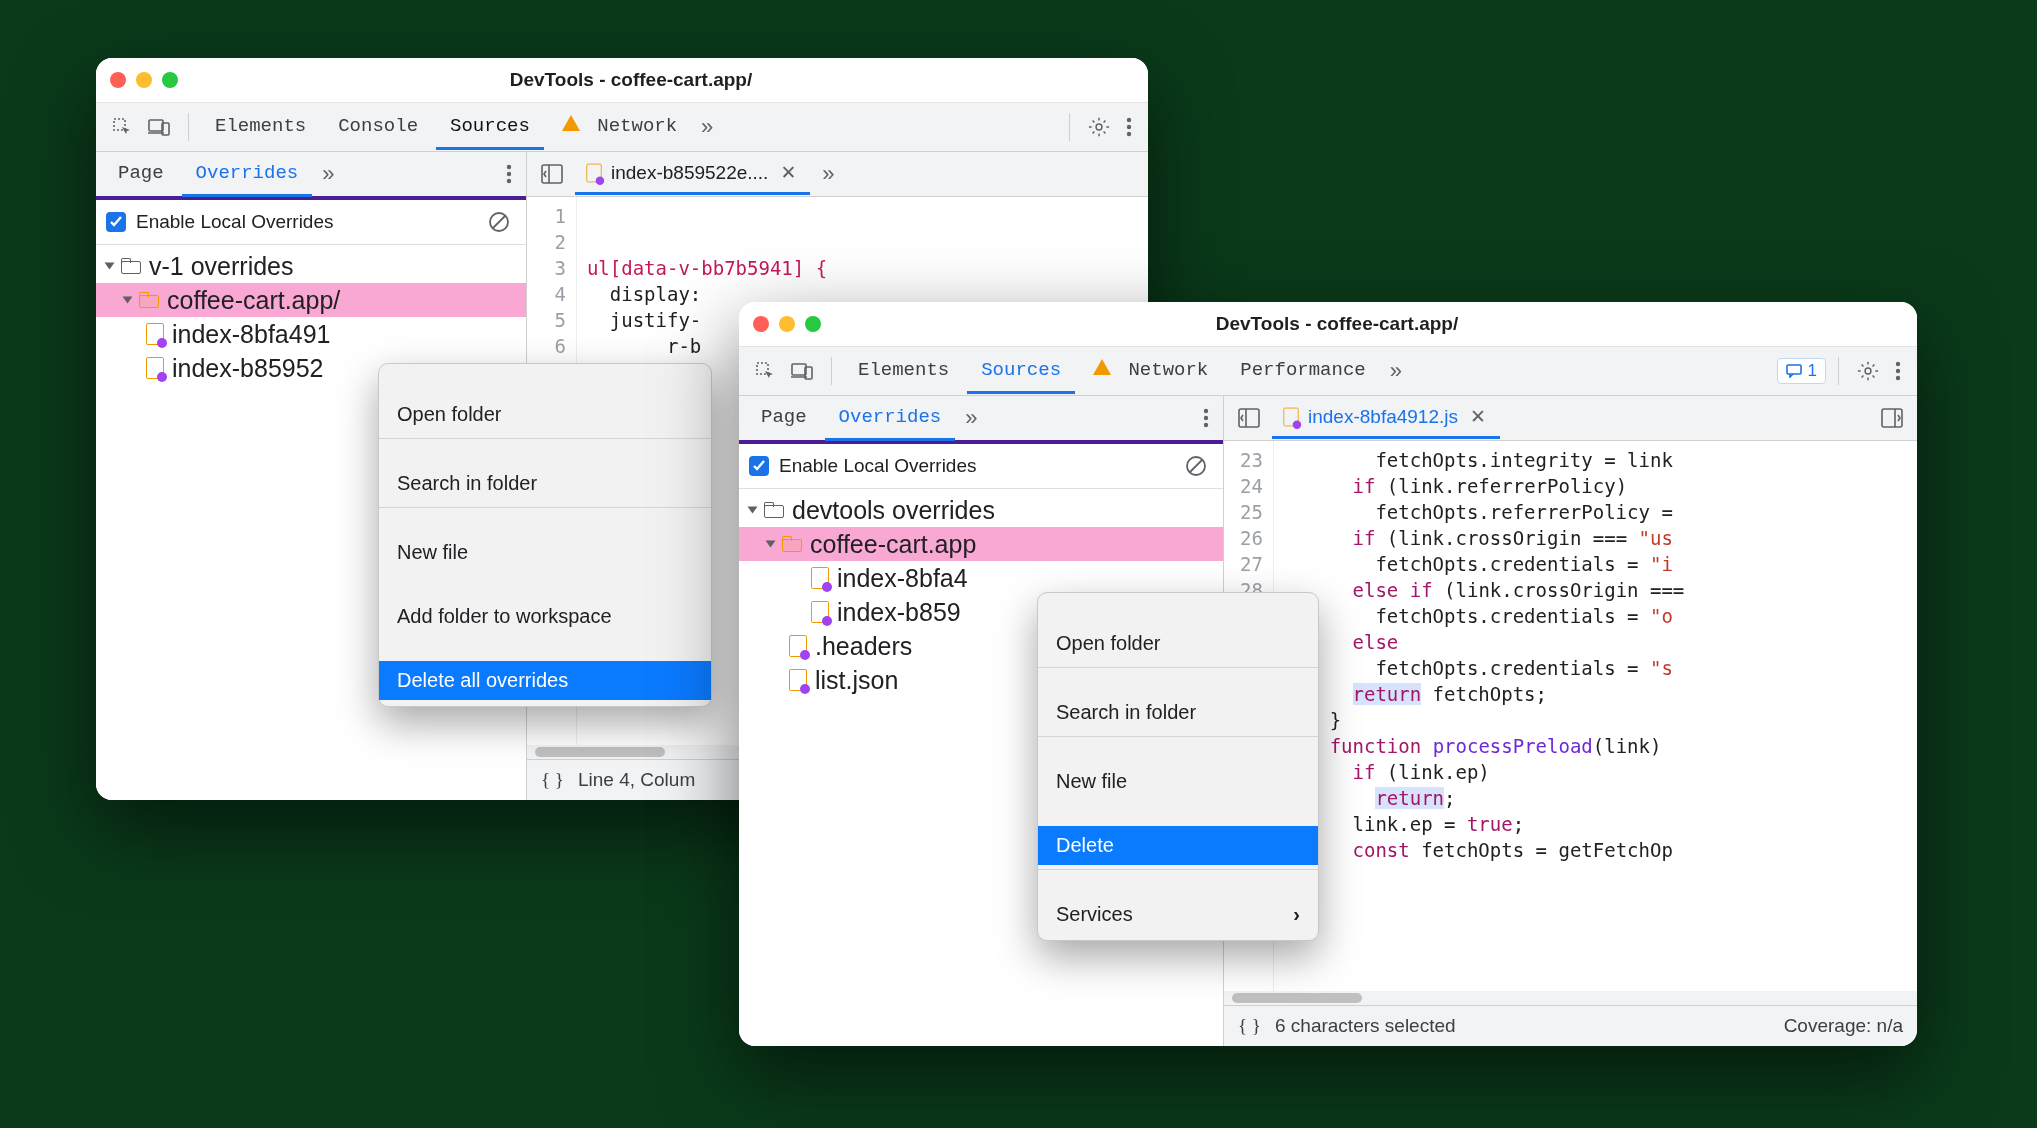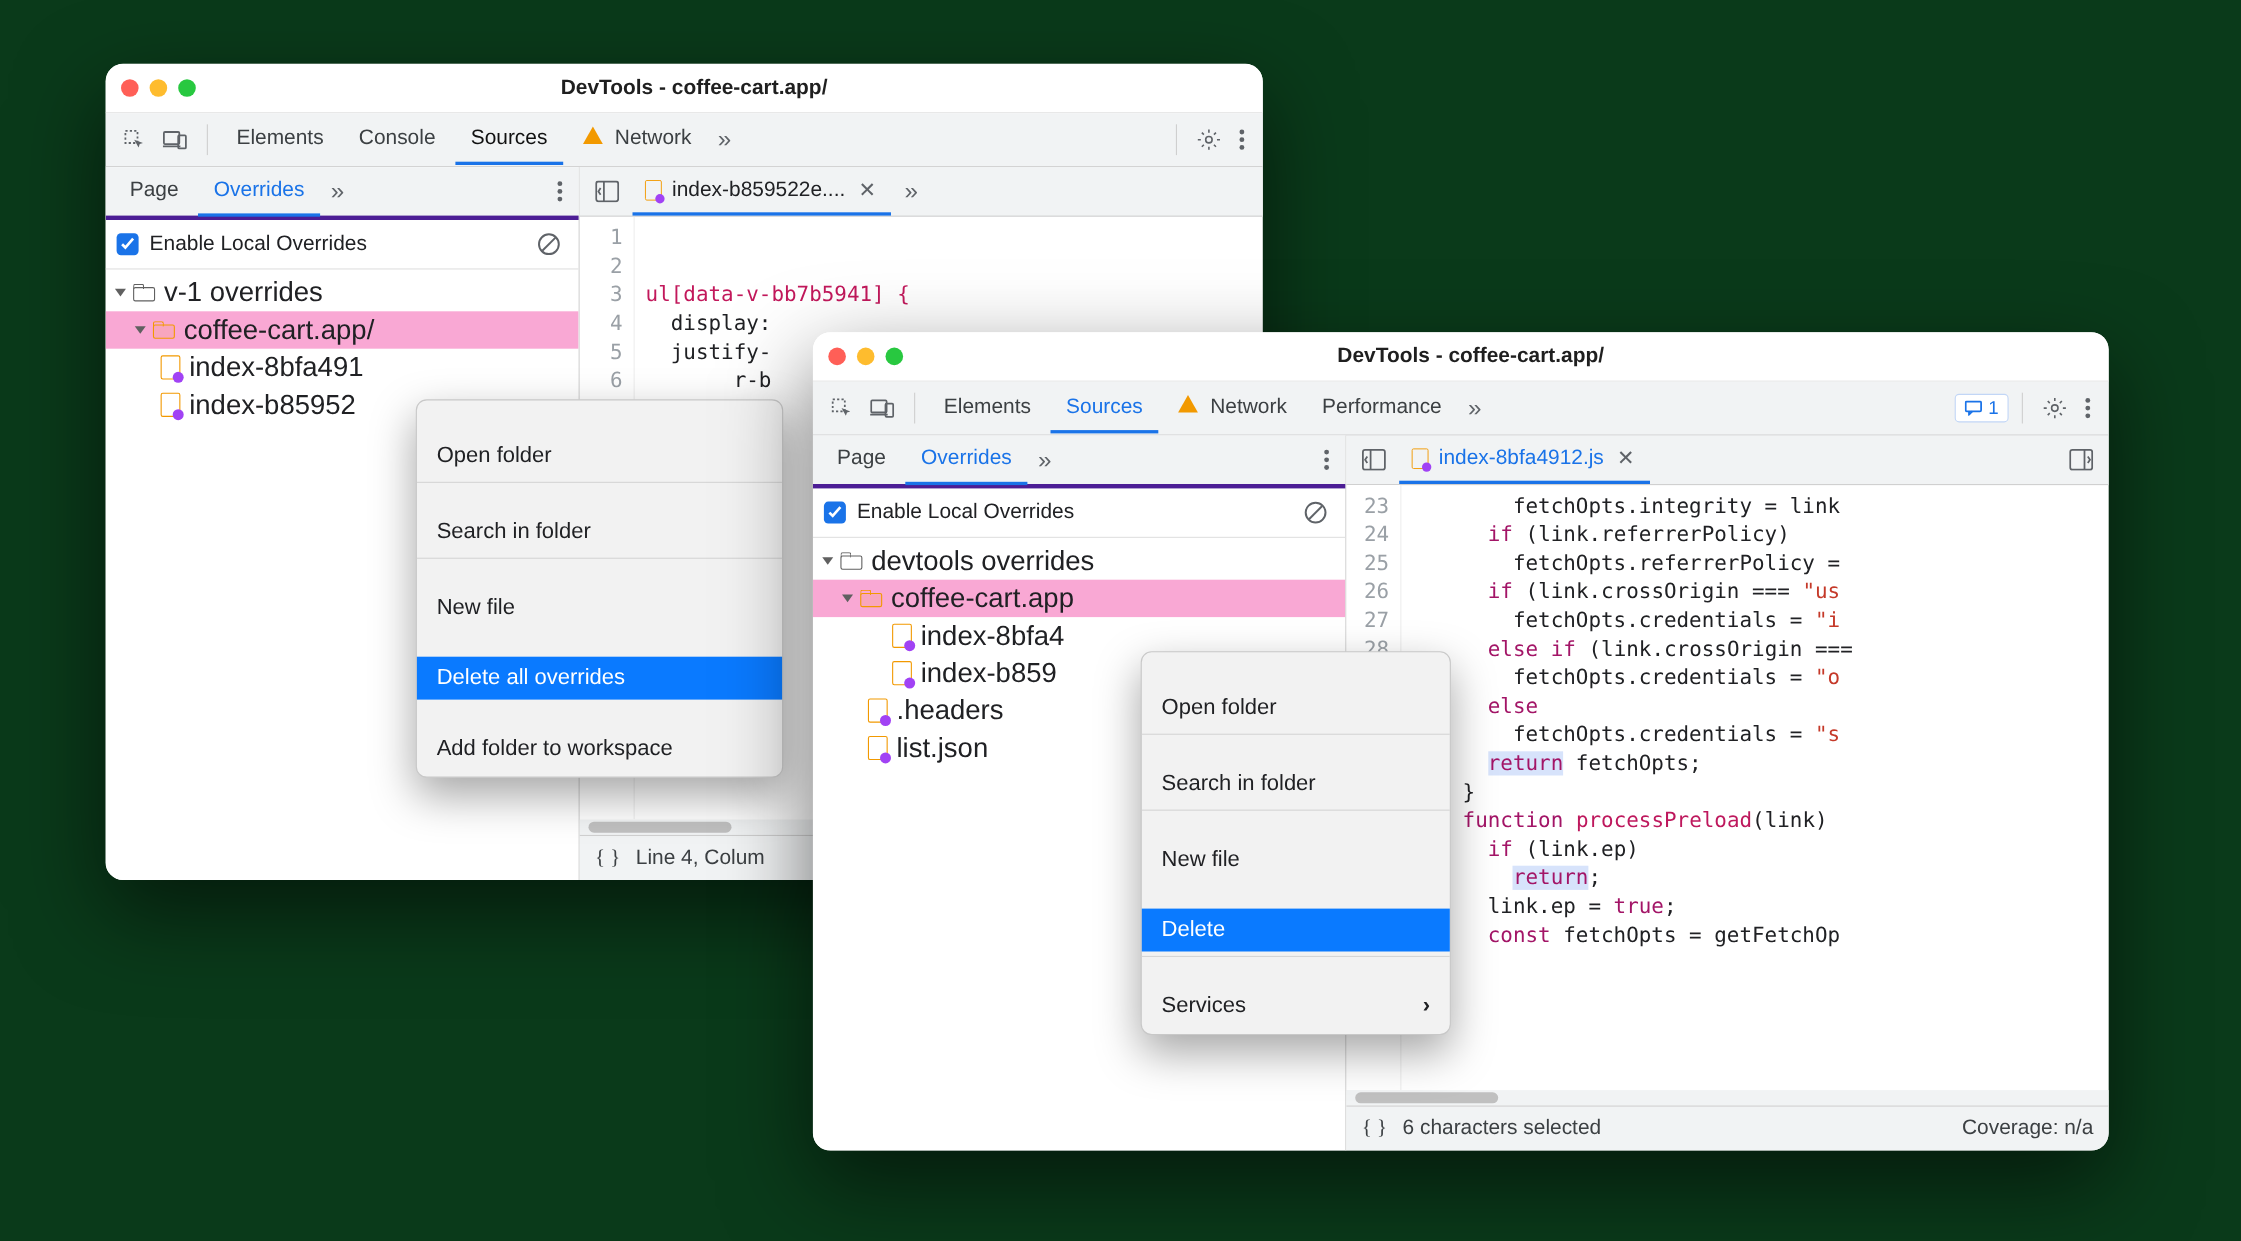--- a/index.html
+++ b/index.html
@@ -50,20 +50,21 @@
     align-items: center;
     padding: 0 10px;
     gap: 4px;
   }
   .vsep { width: 1px; height: 28px; background: #cfcfcf; margin: 0 8px; }
   .tab {
     padding: 10px 14px;
     color: #3c4043;
     border-bottom: 3px solid transparent;
     cursor: default;
+    font-family: Liberation Mono, monospace;
   }
   .tab.active { color: #1a73e8; font-weight: 500; border-bottom-color: #1a73e8; }
   .tab.black-active { color: #111; font-weight: 500; border-bottom-color: #1a73e8; }
   .spacer { flex: 1; }
   .iconbtn { padding: 6px; border-radius: 4px; display: inline-flex; align-items: center; justify-content: center; }
 
   .body {
     flex: 1; display: flex; min-height: 0;
   }
   .pane-left {
@@ -135,21 +136,21 @@
     font-family: ui-monospace, Menlo, Consolas, monospace; font-size: 19px; line-height: 26px;
     border-right: 1px solid #eee;
   }
   .code {
     flex: 1; padding: 6px 10px; font-family: ui-monospace, Menlo, Consolas, monospace;
     font-size: 19px; line-height: 26px; white-space: pre; overflow: hidden; color: #202124;
   }
   .c-sel  { color: #c2185b; }
   .c-str  { color: #c53929; }   
   .c-kw   { color: #a31567; }   
-  .c-fn   { color: #be185d; }   
+  .c-fn   { color: #6d28d9; }   
   .c-hlt  { background: #d7e3fb; }
   .statusbar {
     height: 40px; border-top: 1px solid #d0d0d0; background: #f1f3f4;
     display: flex; align-items: center; padding: 0 14px; gap: 14px; color: #3c4043;
   }
 
   
   .ctxmenu {
     position: absolute; background: #f2f2f2; border: 1px solid #c8c8c8;
     border-radius: 10px; box-shadow: 0 16px 40px rgba(0,0,0,.35);
@@ -357,25 +358,25 @@
           <span>Open folder</span>
         </div>
       <div class="ctxsep"></div>
       <div class="ctxitem">
           <span>Search in folder</span>
         </div>
       <div class="ctxsep"></div>
       <div class="ctxitem">
           <span>New file</span>
         </div>
+      <div class="ctxitem">
+          <span>Add folder to workspace</span>
+        </div>
       <div class="ctxitem sel">
           <span>Delete all overrides</span>
-        </div>
-      <div class="ctxitem">
-          <span>Add folder to workspace</span>
         </div>
     </div>
   </div>
 
   <div class="window" style="left:739px; top:302px; width:1178px; height:744px;">
 
     <div class="titlebar">
       <div class="traffic">
         <span class="dot red"></span>
         <span class="dot yel"></span>

